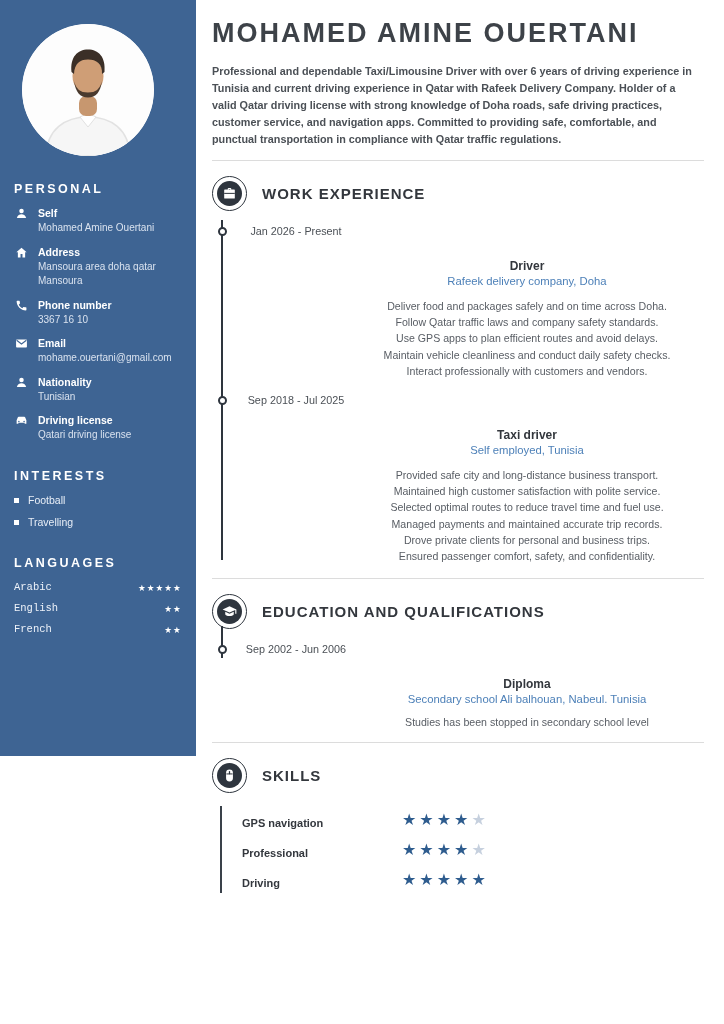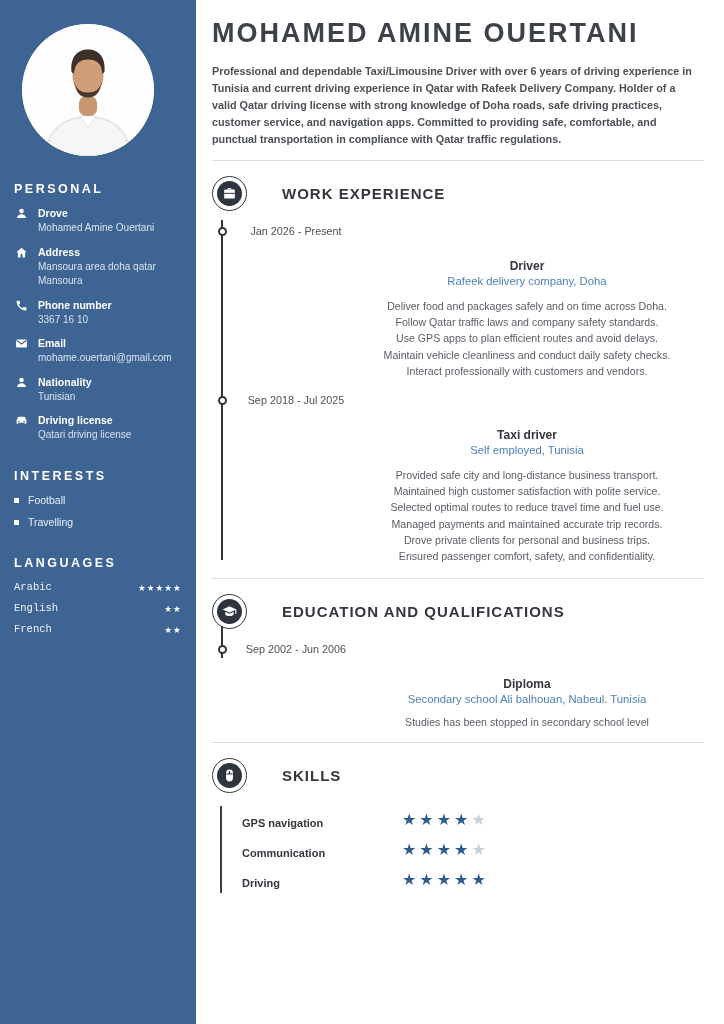--- a/index.html
+++ b/index.html
@@ -7,21 +7,21 @@
   body {
     font-family: "Liberation Sans", sans-serif;
     background:#ffffff;
     position:relative;
     overflow:hidden;
   }
   .page { width:724px; height:1024px; position:relative; }
 
   
   .sidebar {
-    position:absolute; left:0; top:0; width:196px; height:1024px;
+    position:absolute; left:0; top:0; width:196px; height:756px;
     background:#3e6493; color:#ffffff;
   }
   .photo {
     width:132px; height:132px; border-radius:50%;
     margin:24px 0 0 22px; overflow:hidden; background:#fdfdfd;
   }
   .photo svg { display:block; width:100%; height:100%; }
   .side-h3 {
     font-size:12.5px; font-weight:bold; letter-spacing:2.5px;
     color:#ffffff; padding:0 14px; margin-top:26px; margin-bottom:10px;
@@ -54,21 +54,21 @@
   h1.name {
     font-size:27px; font-weight:bold; letter-spacing:2px;
     color:#3d4248; margin:2px 0 14px;
   }
   .summary {
     font-size:10.8px; font-weight:700; color:#4b5056; line-height:17px;
     padding-right:4px; margin-bottom:12px;
   }
   .rule { border:none; border-top:1px solid #dcdcdc; margin:0 0 15px 0; }
 
-  .sec-head { display:flex; align-items:center; margin-bottom:13px;gap:20px; }
+  .sec-head { display:flex; align-items:center; margin-bottom:13px; }
   .sec-badge {
     width:35px; height:35px; border-radius:50%;
     border:1.6px solid #2e353e; display:flex; align-items:center; justify-content:center;
     flex:0 0 35px;
   }
   .sec-badge-inner {
     width:25px; height:25px; border-radius:50%; background:#2e353e;
     display:flex; align-items:center; justify-content:center;
   }
   .sec-badge-inner svg { width:15px; height:15px; display:block; }
@@ -134,21 +134,21 @@
       <div class="side-h3">PERSONAL</div>
       <div id="personal-items">
           <div class="p-item">
             <span class="p-icon">
               <svg viewBox="0 0 24 24">
                 <circle cx="12" cy="7.5" r="4.2" fill="currentColor"></circle>
                 <path d="M3.5 20.5c.6-4.6 4.3-7 8.5-7s7.9 2.4 8.5 7z" fill="currentColor"></path>
               </svg>
             </span>
             <div class="p-text">
-              <div class="p-label">Drove</div>
+              <div class="p-label">Self</div>
               <div class="p-value">Mohamed Amine Ouertani</div>
             </div>
           </div>
           <div class="p-item">
             <span class="p-icon">
               <svg viewBox="0 0 24 24">
                 <path d="M12 3l9.5 8.5h-2.8V21h-4.9v-6.2H10.2V21H5.3v-9.5H2.5z" fill="currentColor"></path>
               </svg>
             </span>
             <div class="p-text">
@@ -332,21 +332,21 @@
             </span>
         </span>
         <h2>SKILLS</h2>
       </div>
       <div class="skills" id="skill-rows">
           <div class="skill-row">
             <div class="skill-label">GPS navigation</div>
             <div class="skill-stars"><span class="star on">★</span><span class="star on">★</span><span class="star on">★</span><span class="star on">★</span><span class="star">★</span></div>
           </div>
           <div class="skill-row">
-            <div class="skill-label">Communication</div>
+            <div class="skill-label">Professional</div>
             <div class="skill-stars"><span class="star on">★</span><span class="star on">★</span><span class="star on">★</span><span class="star on">★</span><span class="star">★</span></div>
           </div>
           <div class="skill-row">
             <div class="skill-label">Driving</div>
             <div class="skill-stars"><span class="star on">★</span><span class="star on">★</span><span class="star on">★</span><span class="star on">★</span><span class="star on">★</span></div>
           </div>
         </div>
     </section>
   </main>
 </div>

